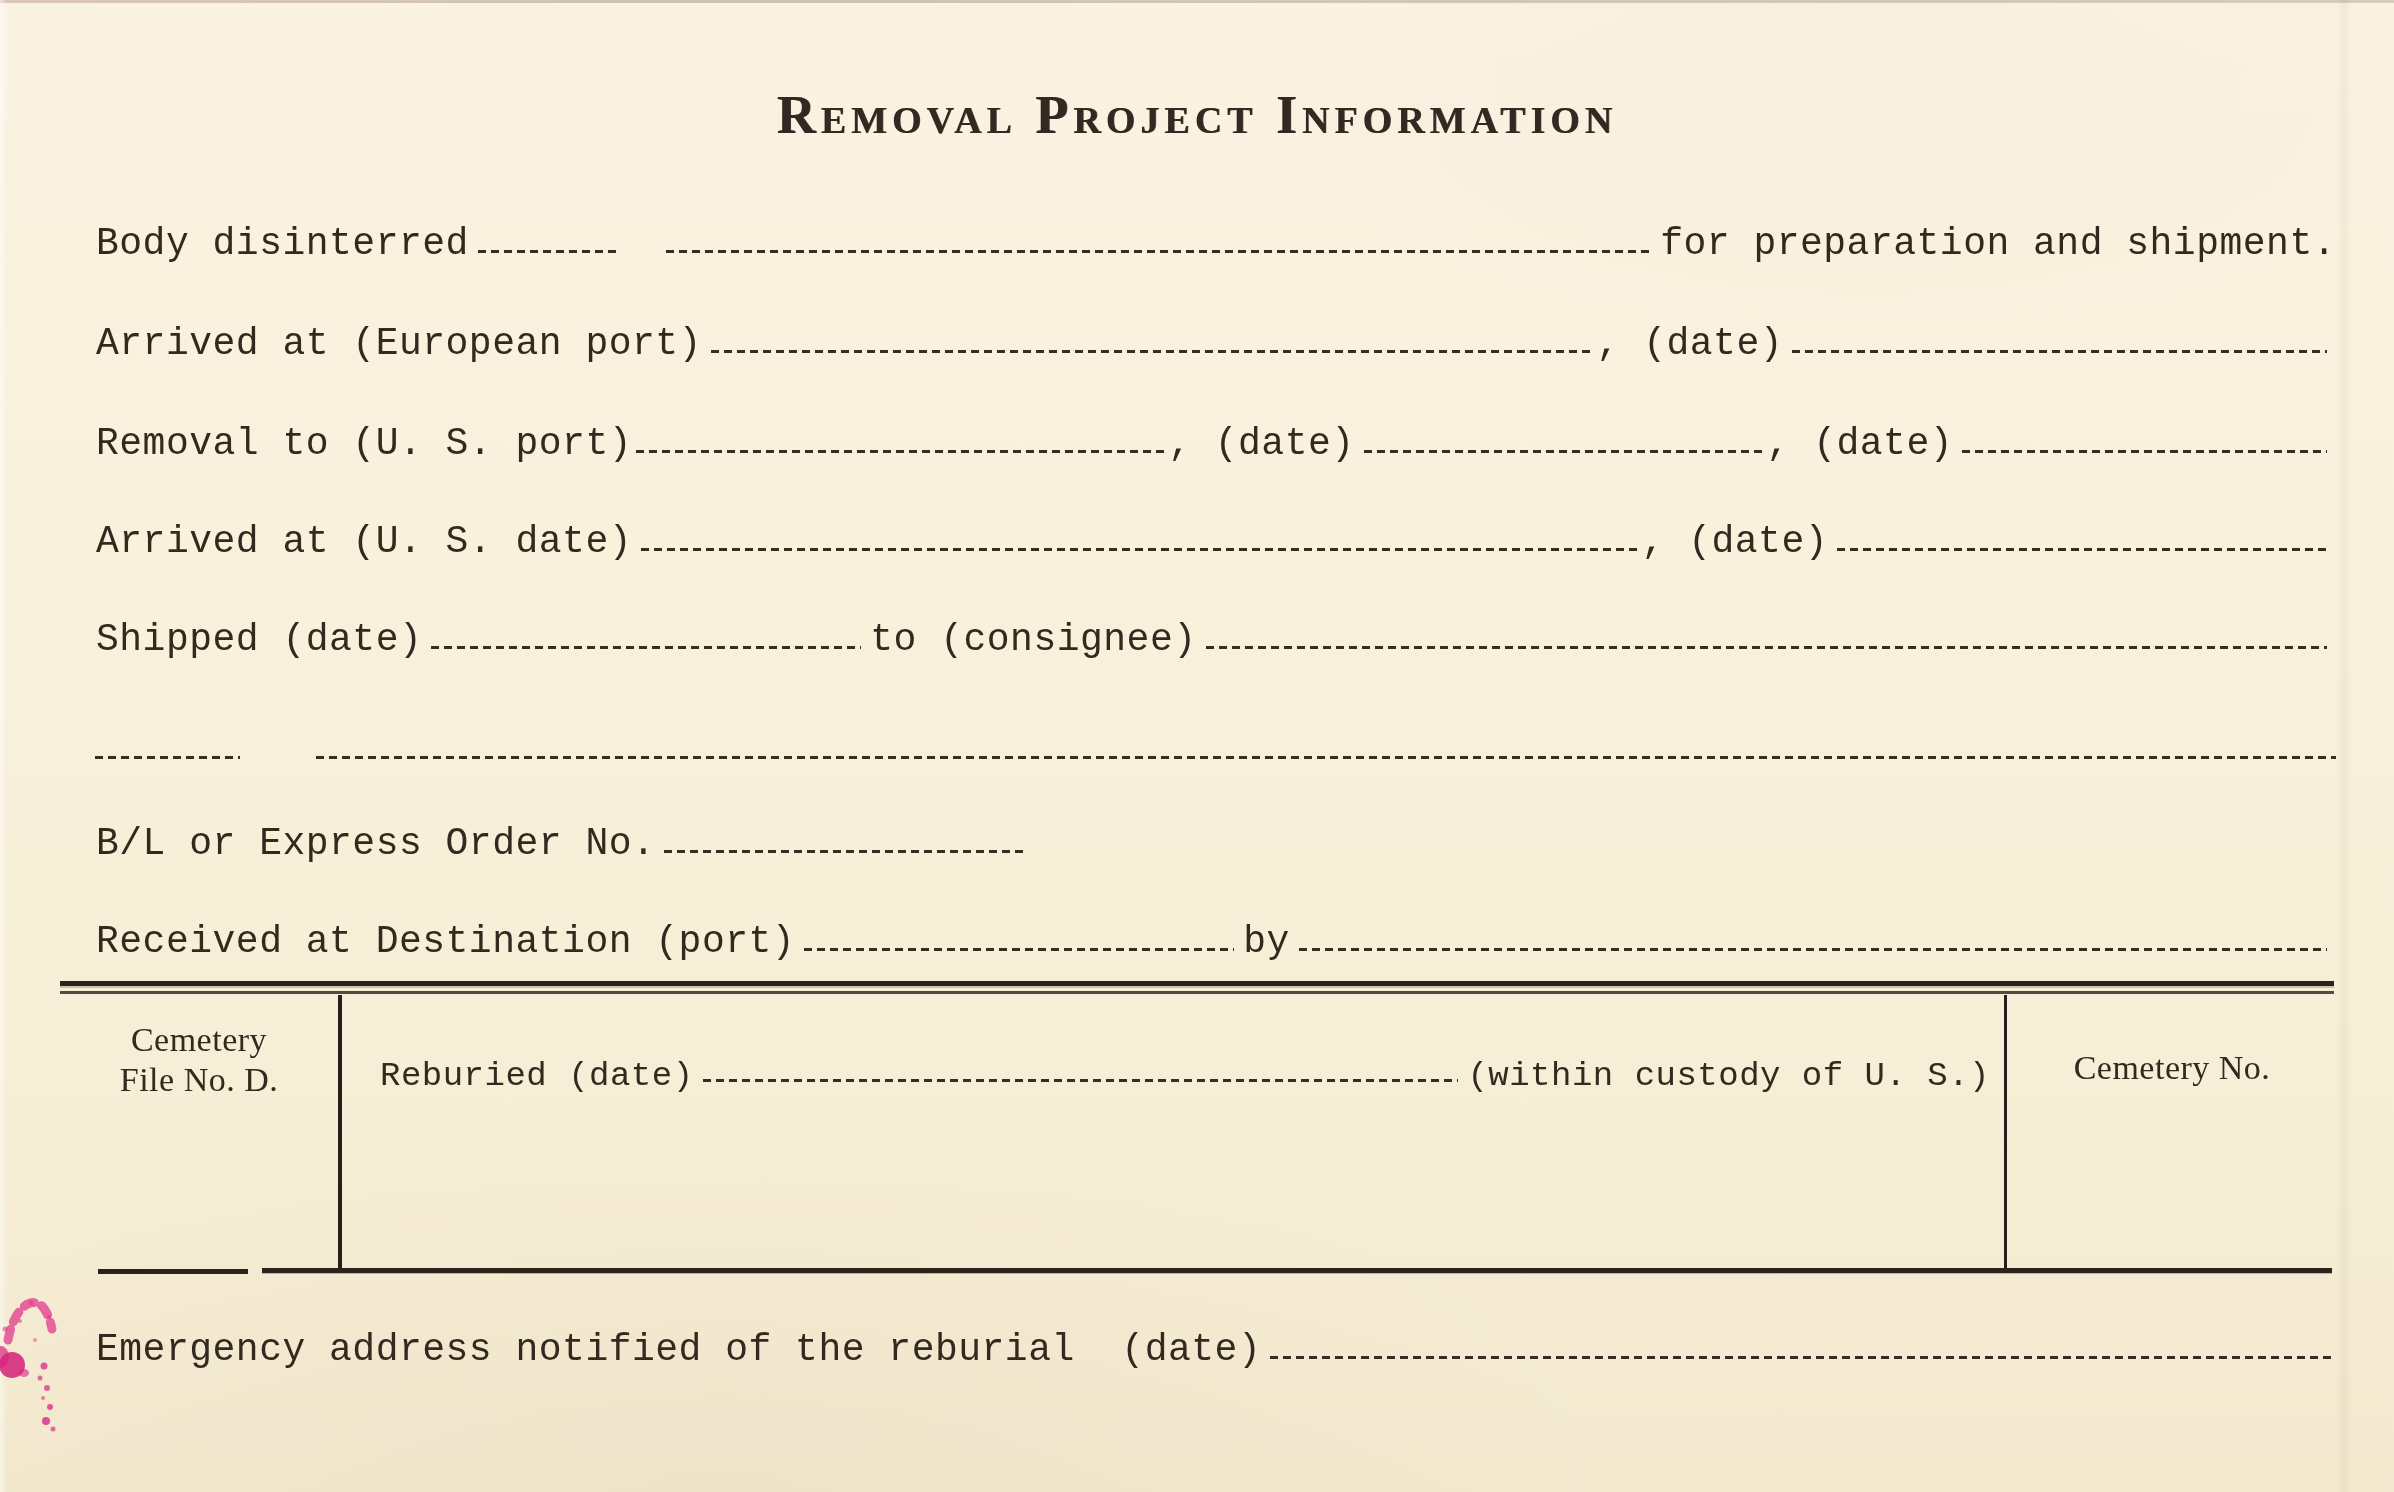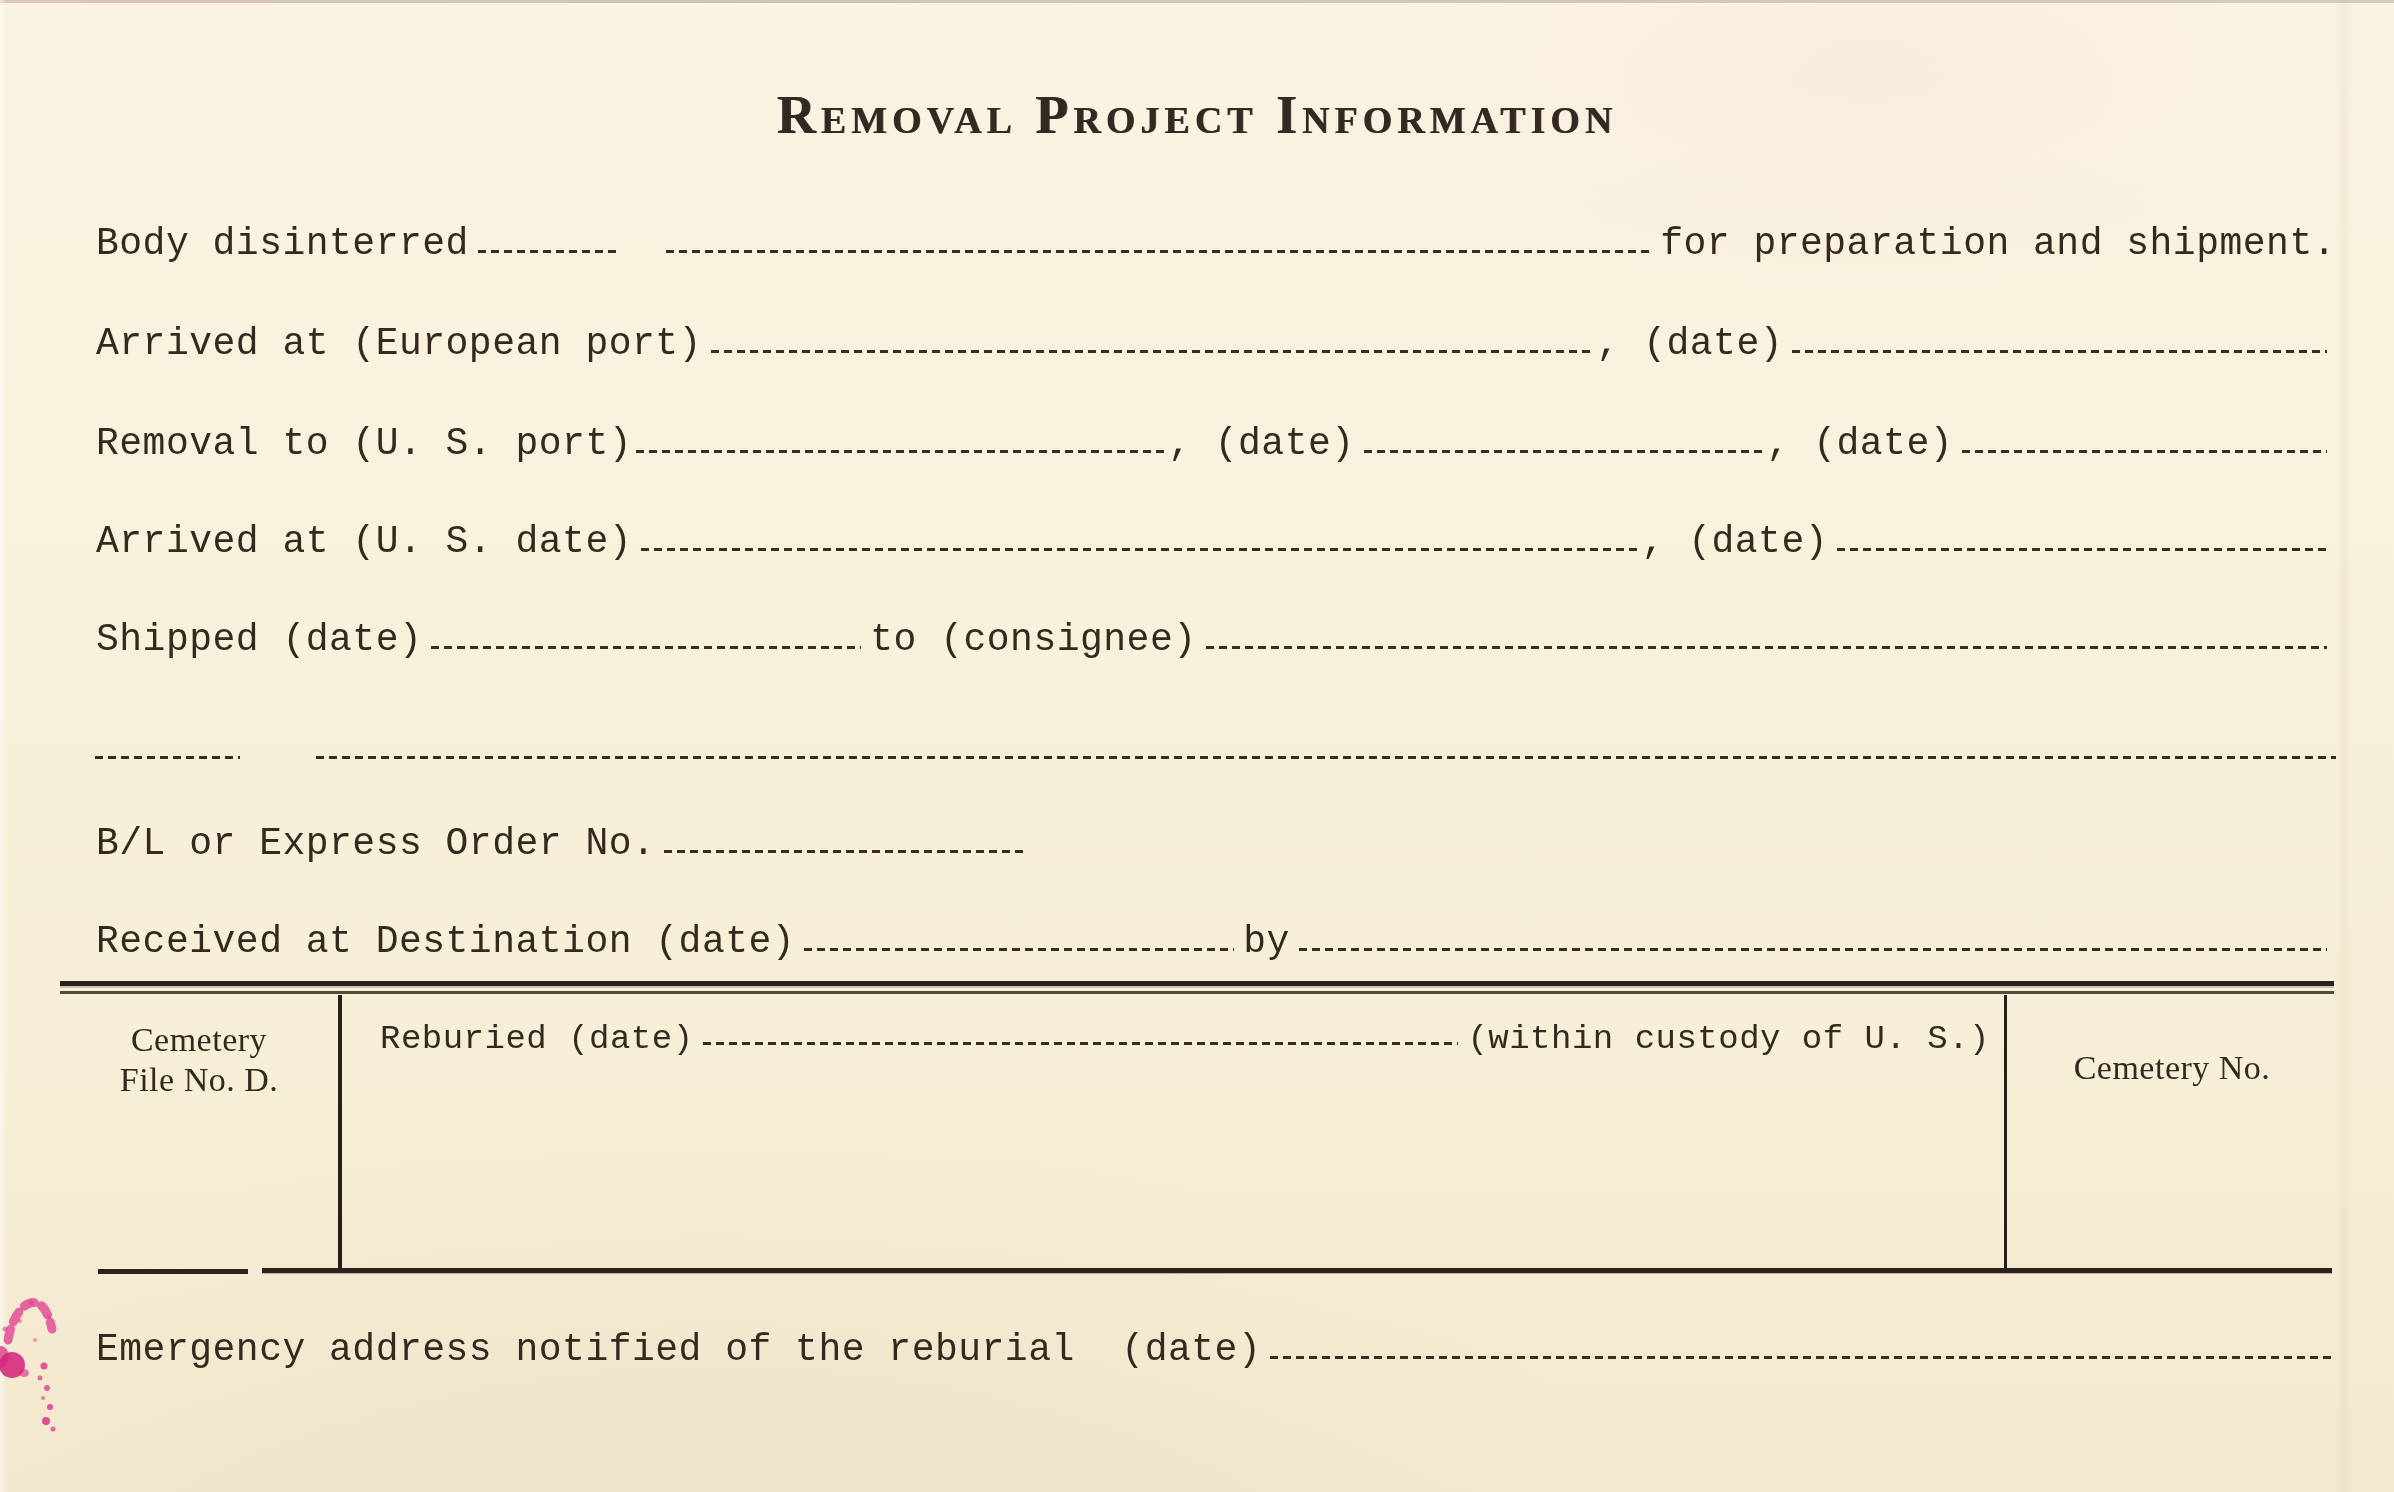--- a/index.html
+++ b/index.html
@@ -105,39 +105,39 @@
     <span class="gap" style="flex-basis:58px"></span>
     <span class="dash" style="margin-right:0"></span>
   </div>
 
   <div class="form-line" style="top:821px">
     <span class="lbl">B/L or Express Order No.</span>
     <span class="dash fixed" style="flex-basis:360px"></span>
   </div>
 
   <div class="form-line" style="top:919px">
-    <span class="lbl">Received at Destination (date)</span>
+    <span class="lbl">Received at Destination (port)</span>
     <span class="dash fixed" style="flex-basis:430px"></span>
     <span class="lbl">by</span>
     <span class="dash"></span>
   </div>
 
   <div class="tbl-h" style="top:981px;left:60px;right:60px;height:5px;box-shadow:0 2px 0 rgba(90,60,45,.25)"></div>
   <div class="tbl-h" style="top:991px;left:60px;right:60px;height:2.5px;opacity:.8"></div>
   <div class="tbl-v" style="top:995px;height:277px;left:338px;width:4px"></div>
   <div class="tbl-v" style="top:995px;height:277px;left:2004px"></div>
   <div class="tbl-h" style="top:1269px;left:98px;width:150px;height:5px"></div>
   <div class="tbl-h" style="top:1268px;left:262px;right:62px;height:5px;box-shadow:0 1px 0 rgba(70,50,40,.3)"></div>
 
   <div class="cell-txt" style="top:1020px;left:60px;width:278px">
     <div>Cemetery</div>
     <div>File No. D.</div>
   </div>
 
-  <div class="form-line sm" style="top:1013px;left:380px;right:404px">
+  <div class="form-line sm" style="top:1050px;left:380px;right:404px">
     <span class="lbl">Reburied (date)</span>
     <span class="dash"></span>
     <span class="lbl">(within custody of U. S.)</span>
   </div>
 
   <div class="cell-txt" style="top:1048px;left:2010px;width:324px">Cemetery No.</div>
 
   <div class="form-line" style="top:1327px">
     <span class="lbl">Emergency address notified of the reburial  (date)</span>
     <span class="dash" style="margin-right:0"></span>

